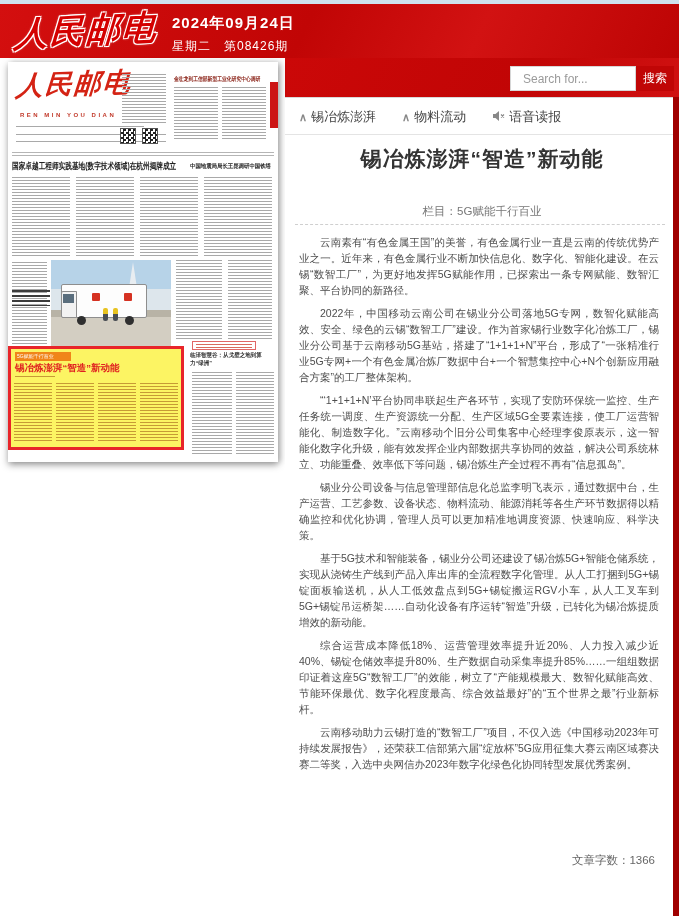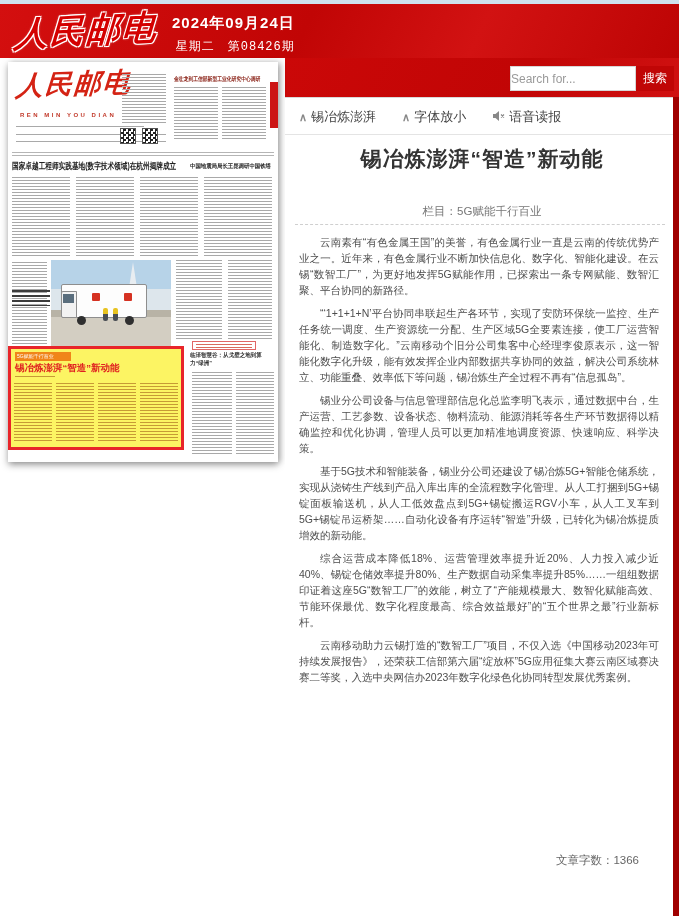--- a/index.html
+++ b/index.html
@@ -9,26 +9,26 @@
   
   .top-strip { position:absolute; left:0; top:0; width:679px; height:4px; background:#cfe2ee; }
   .header-red { position:absolute; left:0; top:4px; width:679px; height:54px;
     background:linear-gradient(115deg,#d40f0f 0%,#c10505 45%,#d21212 70%,#bd0404 100%); }
   .header-red-right { position:absolute; left:285px; top:58px; width:394px; height:39px;
     background:linear-gradient(115deg,#cb0808 0%,#c10505 60%,#d01111 100%); }
   .brand-logo { position:absolute; left:14px; top:8px; font-family:"DejaVu Serif", serif;
     font-style:italic; font-weight:bold; font-size:34px; color:#d40000; letter-spacing:2px;
     transform:rotate(-3deg) skewX(-6deg);
     text-shadow:-1px -1px 0 #fff,1px -1px 0 #fff,-1px 1px 0 #fff,1px 1px 0 #fff,0 0 3px #ffffff; }
-  .date-block { position:absolute; left:172px; top:14px; color:#fff;text-align:right; }
+  .date-block { position:absolute; left:172px; top:14px; color:#fff; }
   .date-line1 { font-size:15px; font-weight:bold; letter-spacing:1px; }
-  .date-line2 { font-size:12px; margin-top:5px; letter-spacing:1px;font-family:Liberation Mono, monospace; }
+  .date-line2 { font-size:12px; margin-top:5px; letter-spacing:1px; }
   .search-wrap { position:absolute; left:510px; top:66px; display:flex; }
   .search-input { width:126px; height:25px; border:1px solid #d6d6d6; background:#fff;
-    font-size:12px; color:#14532d; padding:0 0; outline:none; }
+    font-size:12px; color:#14532d; padding:0 12px; outline:none; }
   .search-input::placeholder { color:#9a9a9a; }
   .search-btn { width:38px; height:25px; border:none; background:#c00606; color:#fff;
     font-size:12px; cursor:pointer; }
 
   
   .thumb { position:absolute; left:8px; top:62px; width:270px; height:400px; background:#fff;
     box-shadow:0 3px 7px rgba(0,0,0,.35), 3px 0 6px rgba(0,0,0,.18); cursor:pointer; }
   .thumb * { position:absolute; }
   .t-logo { left:8px; top:4px; font-family:"DejaVu Serif", serif; font-style:italic; font-weight:bold;
     font-size:27px; color:#d42314; letter-spacing:2px; transform:rotate(-2deg) skewX(-6deg); }
@@ -73,21 +73,21 @@
   .caret-ic { color:#888; font-size:11px; font-weight:bold; }
   .toolbar-rule { position:absolute; left:0; top:36px; width:394px; border-top:1px solid #e4e4e4; }
   .art-title { position:absolute; left:0; top:47px; width:394px; text-align:center; font-size:21px;
     font-weight:bold; color:#333; letter-spacing:1px; }
   .art-meta1 { position:absolute; left:0; top:88px; width:394px; text-align:center; font-size:11.5px; color:#777; }
   .art-meta2 { position:absolute; left:0; top:106px; width:394px; text-align:center; font-size:11.5px; color:#777; }
   .dashed-rule { position:absolute; left:10px; top:126px; width:370px; border-top:1px dashed #cfcfcf; }
   .art-body { position:absolute; left:14px; top:136px; width:360px; height:614px; overflow:hidden; }
   .art-body p { font-size:10.5px; line-height:16px; color:#4d4d4d; text-align:justify;
     text-indent:2em; margin-bottom:7px; }
-  .word-count { position:absolute; right:40px; top:755px; font-size:11.5px; color:#666; }
+  .word-count { position:absolute; right:24px; top:755px; font-size:11.5px; color:#666; }
 </style>
 </head>
 <body>
 
 <div id="app">
 
   <div class="top-strip"></div>
   <div class="header-red"></div>
   <div class="header-red-right"></div>
   <div class="brand-logo">人民邮电</div>
@@ -156,38 +156,39 @@
   </div>
 
   <div class="panel">
     <div class="toolbar">
       <div class="tool-item">
         <span class="caret-ic">∧</span>
         <span>锡冶炼澎湃</span>
       </div>
       <div class="tool-item">
         <span class="caret-ic">∧</span>
-        <span>字体放小</span>
+        <span>物料流动</span>
       </div>
       <div class="tool-item">
         <span>
           <svg width="13" height="12" viewBox="0 0 13 12">
               <path d="M1 4h2.5L7 1v10L3.5 8H1z" fill="#888"></path>
               <path d="M9 4.5l3 3M12 4.5l-3 3" stroke="#888" stroke-width="1.1" fill="none"></path>
             </svg>
         </span>
         <span>语音读报</span>
       </div>
     </div>
     <div class="toolbar-rule"></div>
     <div class="art-title">锡冶炼澎湃“智造”新动能</div>
     <div class="art-meta2">栏目：5G赋能千行百业</div>
     <div class="dashed-rule"></div>
     <div class="art-body">
       <p>云南素有“有色金属王国”的美誉，有色金属行业一直是云南的传统优势产业之一。近年来，有色金属行业不断加快信息化、数字化、智能化建设。在云锡“数智工厂”，为更好地发挥5G赋能作用，已探索出一条专网赋能、数智汇聚、平台协同的新路径。</p>
+      <p>2022年，中国移动云南公司在锡业分公司落地5G专网，数智化赋能高效、安全、绿色的云锡“数智工厂”建设。作为首家锡行业数字化冶炼工厂，锡业分公司基于云南移动5G基站，搭建了“1+1+1+N”平台，形成了“一张精准行业5G专网+一个有色金属冶炼厂数据中台+一个智慧集控中心+N个创新应用融合方案”的工厂整体架构。</p>
       <p>“‘1+1+1+N’平台协同串联起生产各环节，实现了安防环保统一监控、生产任务统一调度、生产资源统一分配、生产区域5G全要素连接，使工厂运营智能化、制造数字化。”云南移动个旧分公司集客中心经理李俊原表示，这一智能化数字化升级，能有效发挥企业内部数据共享协同的效益，解决公司系统林立、功能重叠、效率低下等问题，锡冶炼生产全过程不再有“信息孤岛”。</p>
       <p>锡业分公司设备与信息管理部信息化总监李明飞表示，通过数据中台，生产运营、工艺参数、设备状态、物料流动、能源消耗等各生产环节数据得以精确监控和优化协调，管理人员可以更加精准地调度资源、快速响应、科学决策。</p>
       <p>基于5G技术和智能装备，锡业分公司还建设了锡冶炼5G+智能仓储系统，实现从浇铸生产线到产品入库出库的全流程数字化管理。从人工打捆到5G+锡锭面板输送机，从人工低效盘点到5G+锡锭搬运RGV小车，从人工叉车到5G+锡锭吊运桥架……自动化设备有序运转“智造”升级，已转化为锡冶炼提质增效的新动能。</p>
       <p>综合运营成本降低18%、运营管理效率提升近20%、人力投入减少近40%、锡锭仓储效率提升80%、生产数据自动采集率提升85%……一组组数据印证着这座5G“数智工厂”的效能，树立了“产能规模最大、数智化赋能高效、节能环保最优、数字化程度最高、综合效益最好”的“五个世界之最”行业新标杆。</p>
       <p>云南移动助力云锡打造的“数智工厂”项目，不仅入选《中国移动2023年可持续发展报告》，还荣获工信部第六届“绽放杯”5G应用征集大赛云南区域赛决赛二等奖，入选中央网信办2023年数字化绿色化协同转型发展优秀案例。</p>
 
     </div>
     <div class="word-count">文章字数：1366</div>
   </div>
   <div class="panel-scrollbar"></div>

